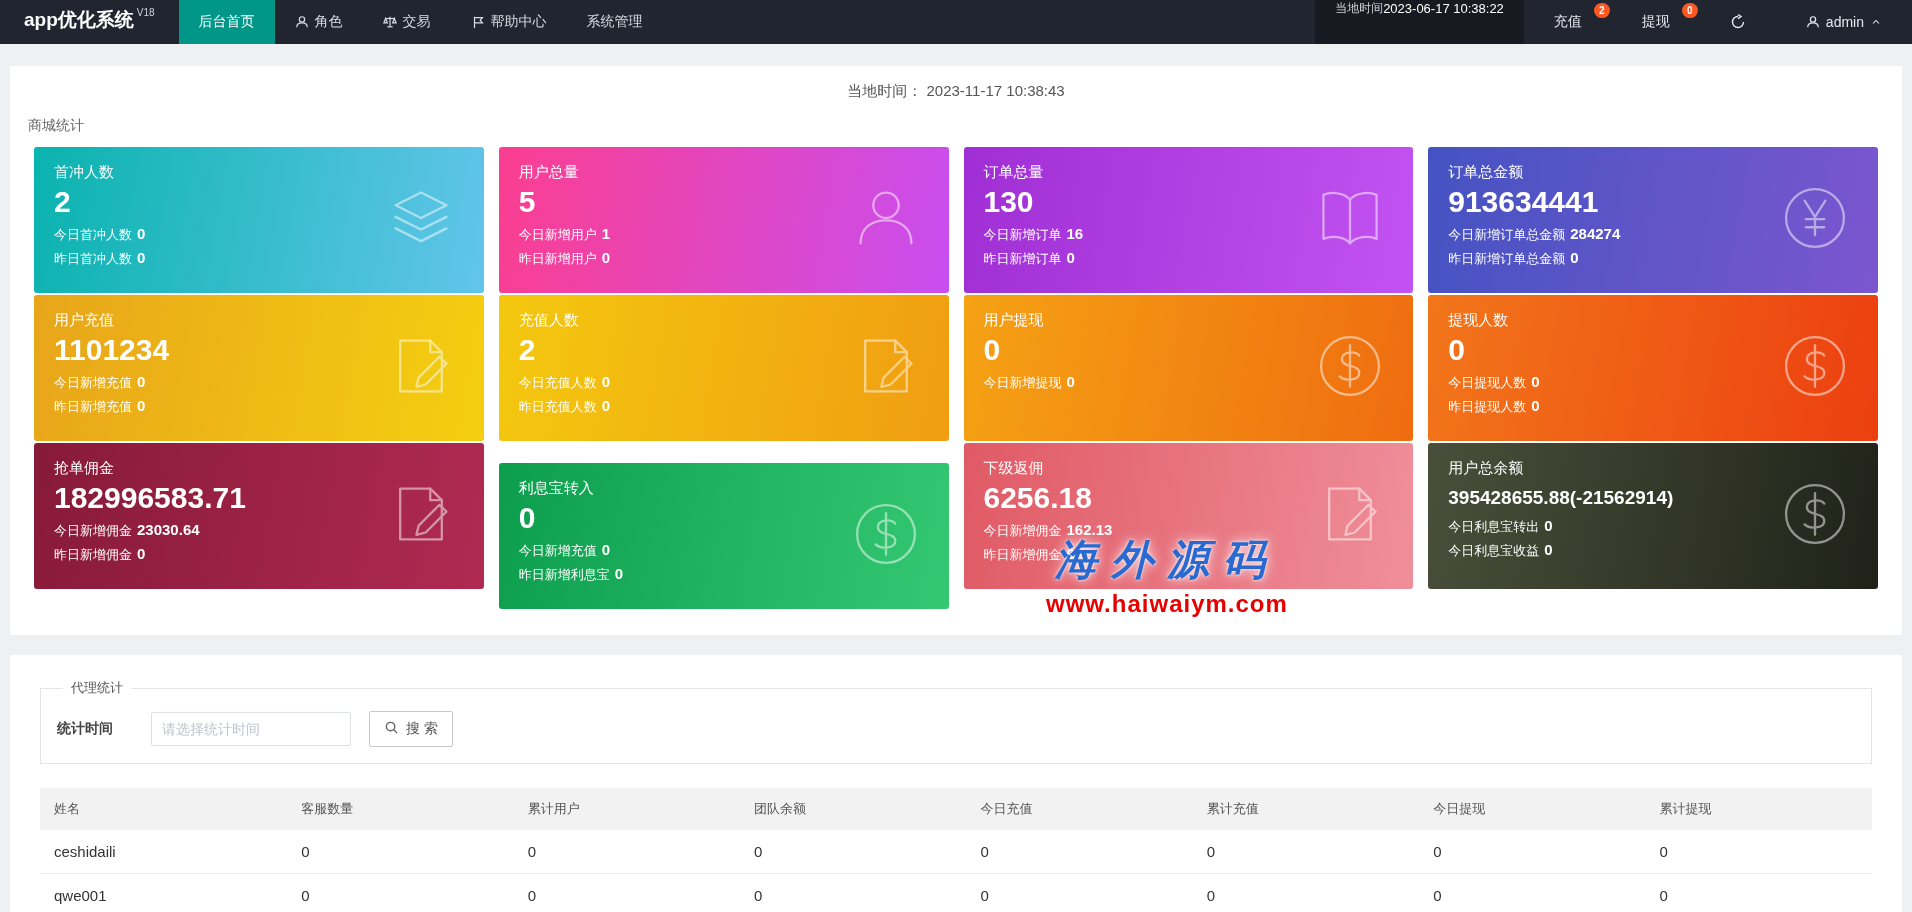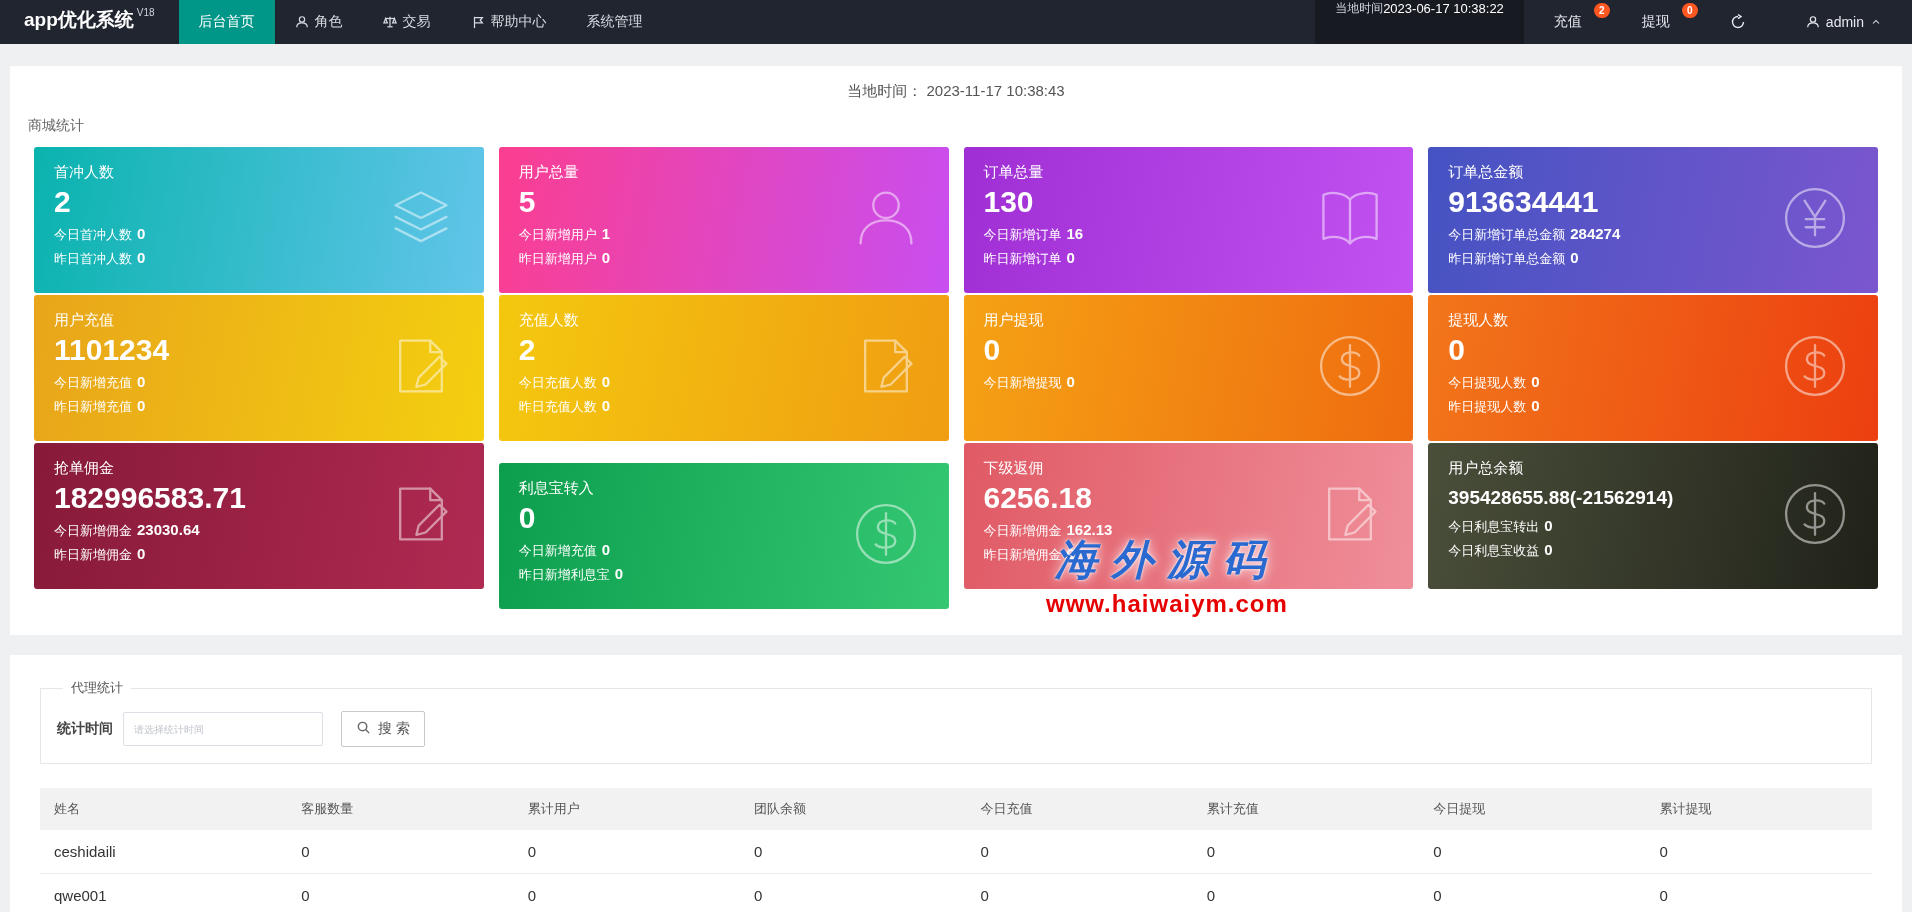--- a/index.html
+++ b/index.html
@@ -70,21 +70,21 @@
          text-shadow: 0 0 12px rgba(255,255,255,.95), 0 0 3px #fff; }
   .wm2 { font-size: 24px; font-weight: bold; color: #e60000; margin-top: 2px; letter-spacing: 1px;
          text-shadow: 0 0 10px rgba(255,255,255,.95); }
 
   
   .panel2 { margin-top: 20px; padding: 24px 20px 40px; height: 320px; }
   fieldset.agent { border: 1px solid #e6e6e6; margin: 0 10px; padding: 14px 16px 16px; }
   fieldset.agent legend { font-size: 13px; color: #555; padding: 0 8px; margin-left: 6px; }
   .form-row { display: flex; align-items: center; }
   .form-label { font-size: 14px; color: #444; font-weight: bold; margin-right: 10px; }
-  .form-input { width: 200px; height: 34px; border: 1px solid #dcdfe6; border-radius: 2px; padding: 0 10px; font-size: 10px; color: #333; outline: none; }
+  .form-input { width: 200px; height: 34px; border: 1px solid #dcdfe6; border-radius: 2px; padding: 0 10px; font-size: 14px; color: #333; outline: none; margin-left: 28px; }
   .form-input::placeholder { color: #c0c4cc; }
   .search-btn { margin-left: 18px; height: 36px; display: inline-flex; align-items: center; gap: 7px; padding: 0 14px;
                 background: #fff; border: 1px solid #c9c9c9; border-radius: 2px; font-size: 14px; color: #555; cursor: pointer; }
   .search-btn svg { width: 15px; height: 15px; stroke: #666; fill: none; stroke-width: 1.5; }
 
   
   .table-wrap { margin: 24px 10px 0; }
   table { width: 100%; border-collapse: collapse; }
   th { background: #f2f2f2; font-weight: normal; text-align: left; font-size: 13px; color: #555; padding: 12px 14px; }
   th:first-child { width: 13.5%; }

